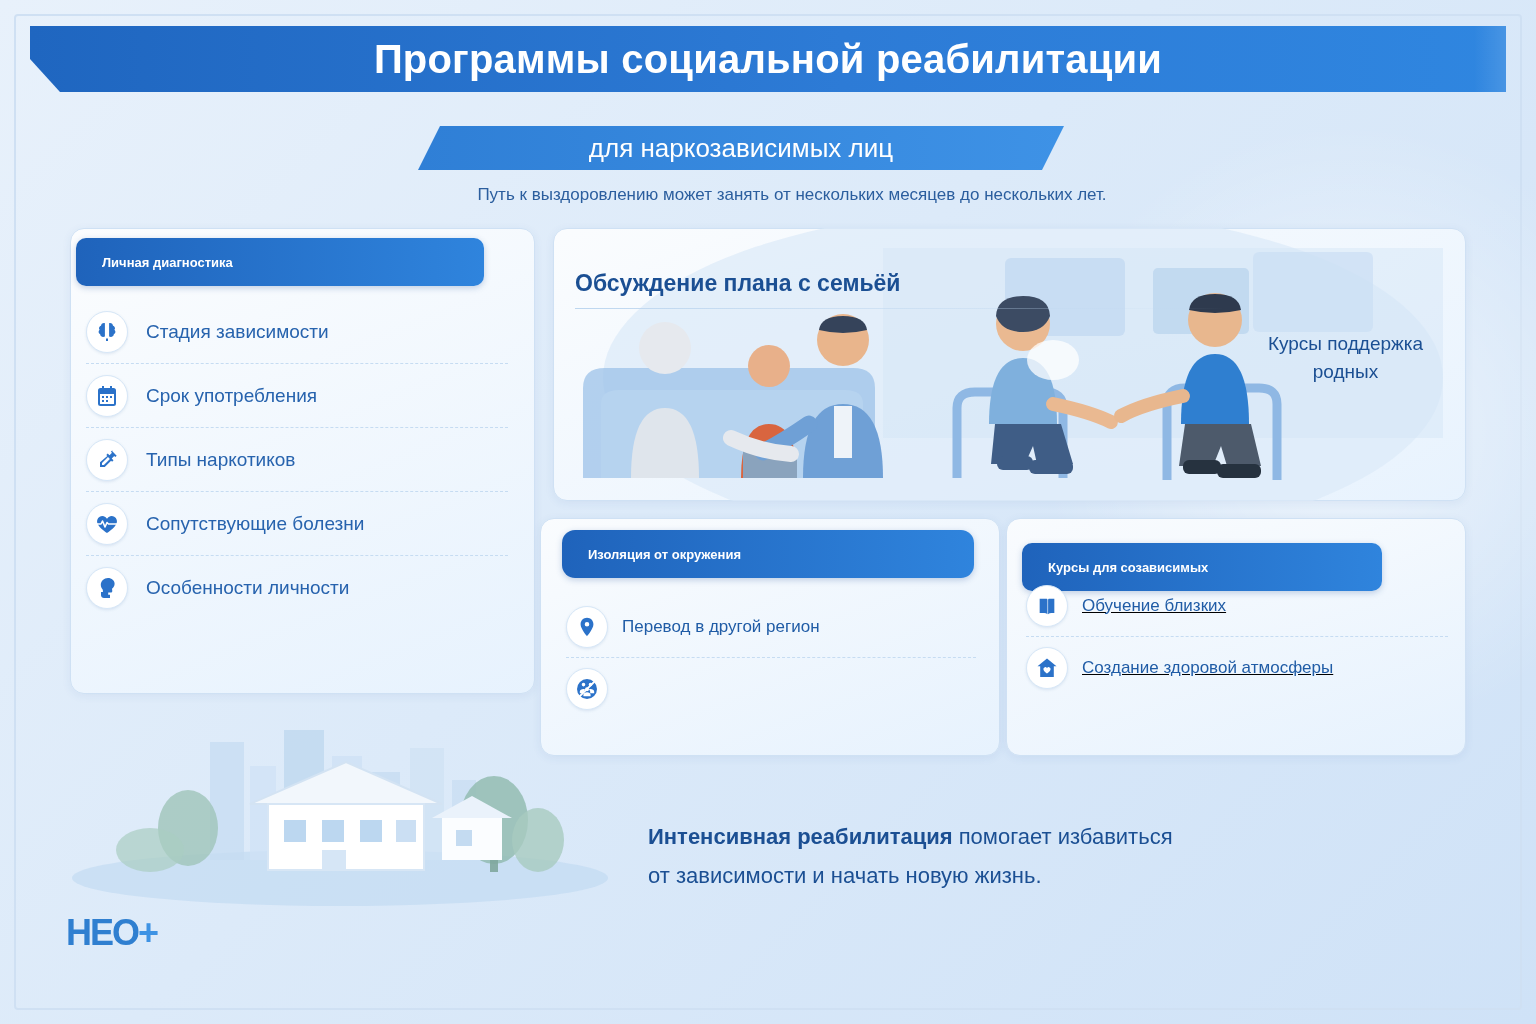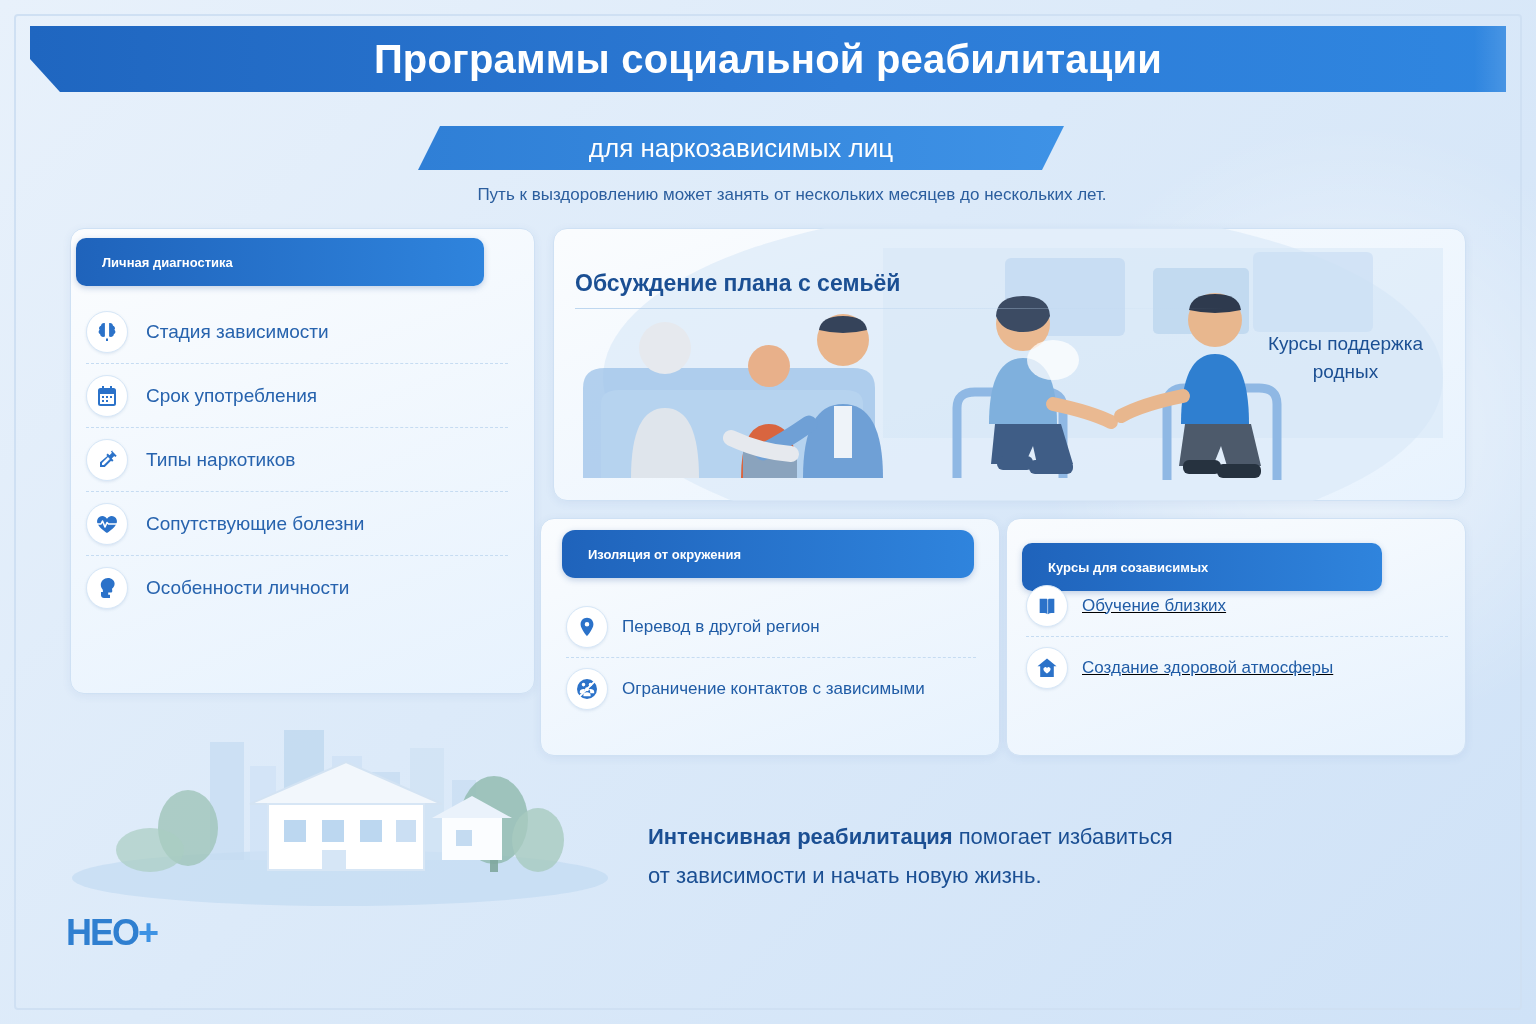--- a/index.html
+++ b/index.html
@@ -285,21 +285,20 @@
     <span class="lbl">Перевод в другой регион</span>
   </div>
   <div class="mini-row">
     <span class="ic-circle">
       <svg width="24" height="24" viewBox="0 0 24 24" fill="#2b72c9">
         <circle cx="12" cy="12" r="10" fill="#2b72c9"></circle>
         <path d="M8.5 9.4a1.8 1.8 0 1 0 0-3.6 1.8 1.8 0 0 0 0 3.6zm7 0a1.8 1.8 0 1 0 0-3.6 1.8 1.8 0 0 0 0 3.6zM12 14.2a2 2 0 1 0 0-4 2 2 0 0 0 0 4zM4.8 14.6c0-1.7 1.7-2.6 3.7-2.6.6 0 1.2.1 1.7.2-.9.7-1.4 1.6-1.4 2.7v1.3H4.8v-1.6zm10.4.3c0-1.1-.5-2-1.4-2.7.5-.1 1.1-.2 1.7-.2 2 0 3.7.9 3.7 2.6v1.6h-4v-1.3zM12 15.2c2 0 3.6.9 3.6 2.5v1.5H8.4v-1.5c0-1.6 1.6-2.5 3.6-2.5z" fill="#ffffff"></path>
         <path d="M4.6 19.4 19.4 4.6" stroke="#ffffff" stroke-width="2"></path>
       </svg>
     </span>
-    <span class="lbl">Ограничение контактов с зависимыми</span>
   </div>
 </div>
 
 <div class="panel" id="codep-panel"></div>
 <div class="pill-head" id="codep-head">Курсы для созависимых</div>
 <div class="mini-list" id="codep-list">
   <div class="mini-row">
     <span class="ic-circle">
       <svg width="22" height="22" viewBox="0 0 24 24" fill="#2b72c9">
         <path d="M4 4h7.2c.8 0 1.3.5 1.3 1.3V21c-1-.9-2.2-1.3-3.6-1.3H4V4zm16 0h-5.5c-.8 0-1.3.5-1.3 1.3V21c1-.9 2.2-1.3 3.6-1.3H20V4z"></path>

